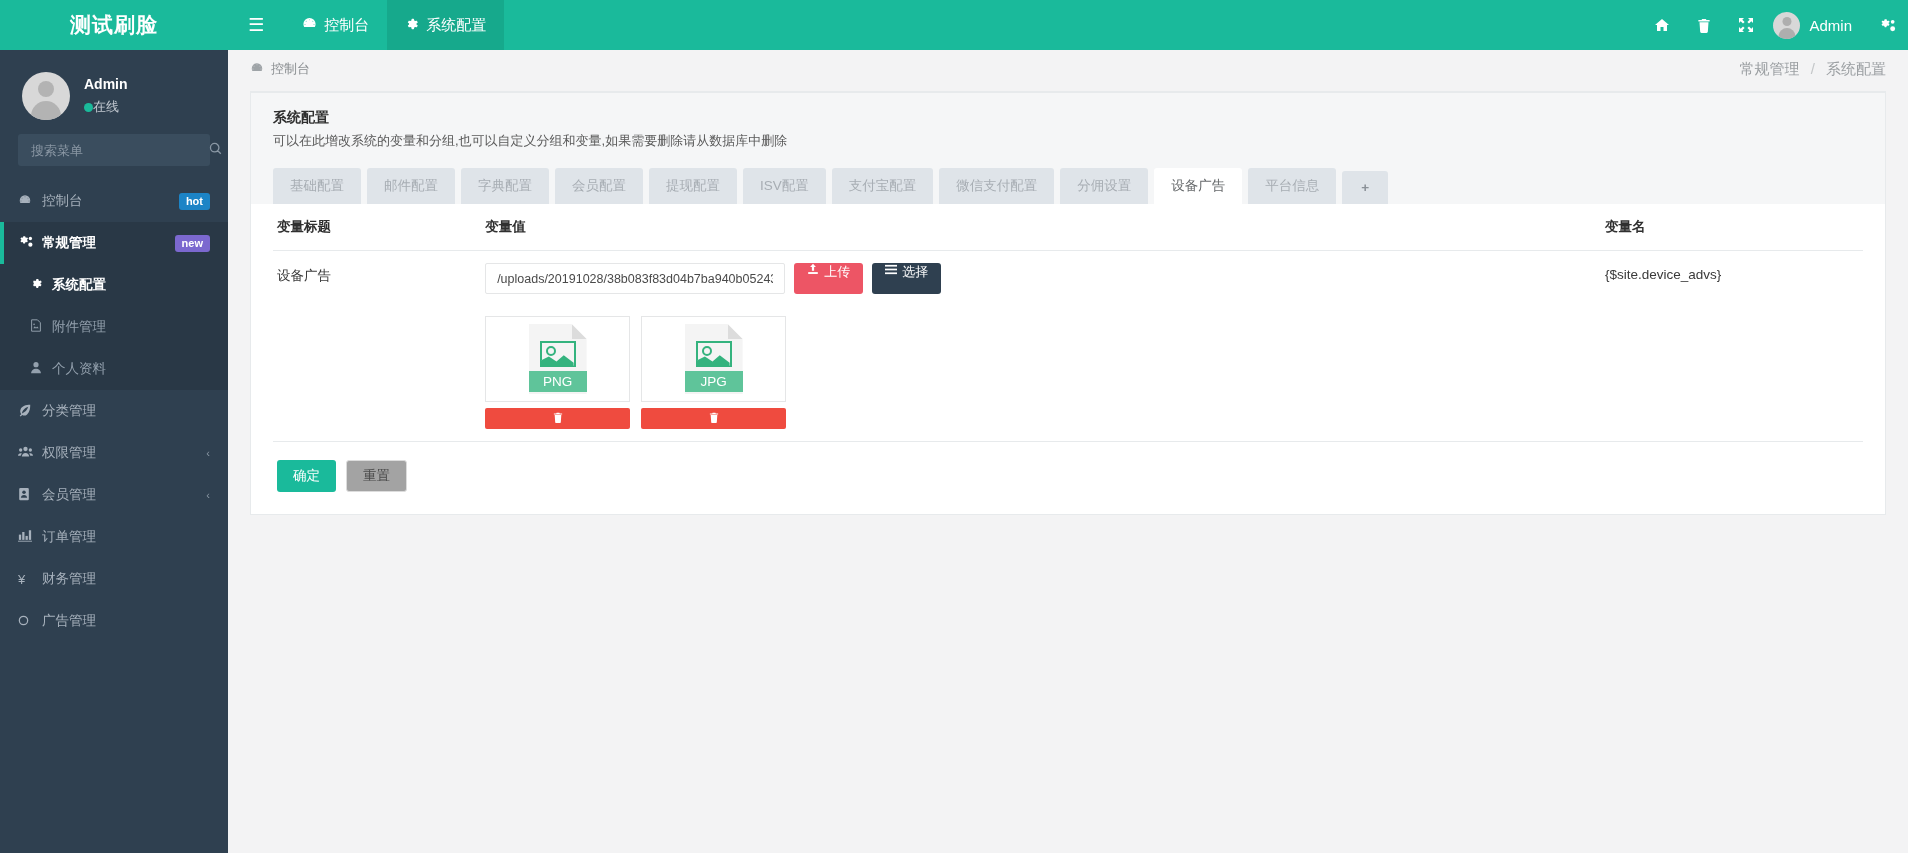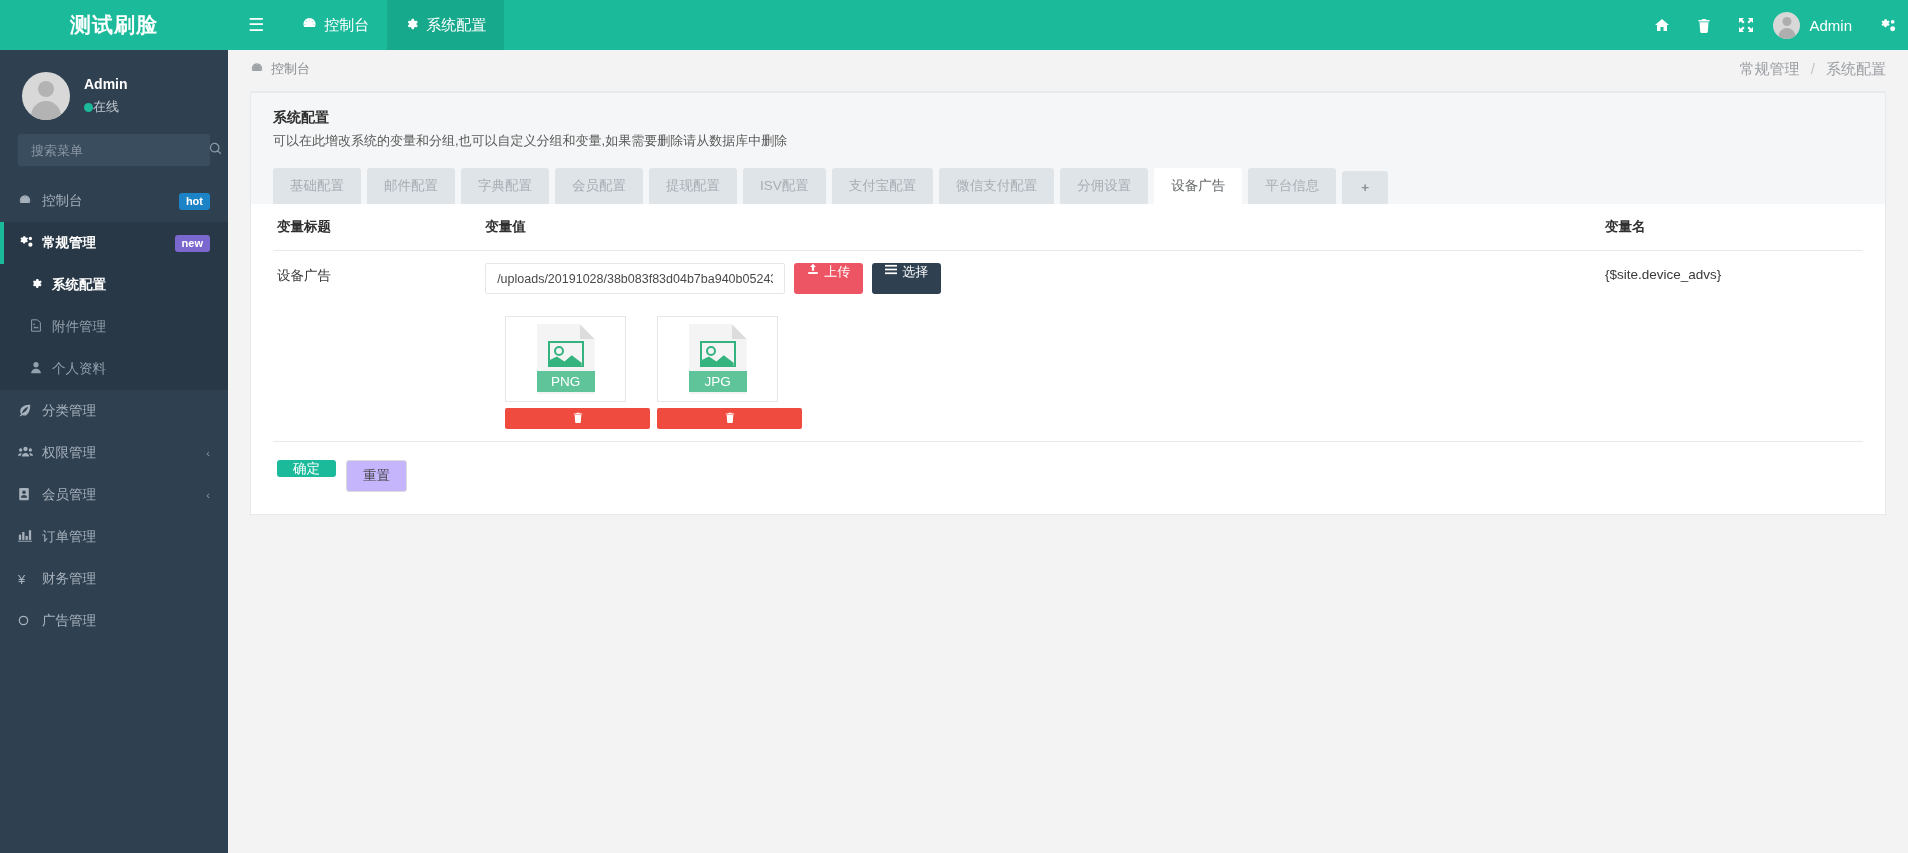--- a/index.html
+++ b/index.html
@@ -167,21 +167,21 @@
     font-family: inherit; outline: 0; background: #fff;
   }
   .btn {
     border: 0; border-radius: 3px; color: #fff; font-size: 13px;
     padding: 0 13px; height: 31px; cursor: pointer; font-family: inherit;
     display: inline-flex; gap: 5px; white-space: nowrap;
   }
   .btn-upload { background: #ed5565; margin-left: 9px; }
   .btn-select { background: #2f4050; margin-left: 9px; }
   .thumbs { display: flex; gap: 11px; margin-top: 22px; }
-  .thumb-col { width: 121px; margin-left: 20px; }
+  .thumb-col { width: 145px; }
   .thumb-card {
     height: 86px; border: 1px solid #e5e6e7; background: #fff;
     display: flex; align-items: center; justify-content: center;
   }
   .file-ico { position: relative; width: 58px; height: 70px; }
   .file-ico .page {
     position: absolute; inset: 0; background: #f4f4f4;
     clip-path: polygon(0 0, 74% 0, 100% 22%, 100% 100%, 0 100%);
   }
   .file-ico .fold {
@@ -208,25 +208,25 @@
     display: flex; align-items: center; justify-content: center;
   }
   .btn-del {
     margin-top: 6px; width: 145px; height: 21px; background: #ef4b3f;
     border: 0; border-radius: 2px; color: #fff; font-size: 11px;
     display: flex; align-items: center; justify-content: center; cursor: pointer;
   }
   .form-actions { padding: 18px 0 22px 26px; display: flex; gap: 10px; }
   .btn-ok {
     background: #1aba9b; color: #fff; border: 0; border-radius: 3px;
-    font-size: 13.5px; padding: 0 16px; height: 17px; cursor: pointer;
+    font-size: 13.5px; padding: 0 16px; height: 32px; cursor: pointer;
     font-family: inherit;
   }
   .btn-reset {
-    background: #c4b5fd; color: #4a4a4a; border: 1px solid #dcdcdc; border-radius: 3px;
+    background: #a3a3a3; color: #4a4a4a; border: 1px solid #dcdcdc; border-radius: 3px;
     font-size: 13.5px; padding: 0 16px; height: 32px; cursor: pointer;
     font-family: inherit;
   }
   .var-name { color: #555; font-size: 13px; padding-top: 16px !important; }
 </style>
 </head>
 <body>
 
 <div class="header">
   <div class="logo">测试刷脸</div>

